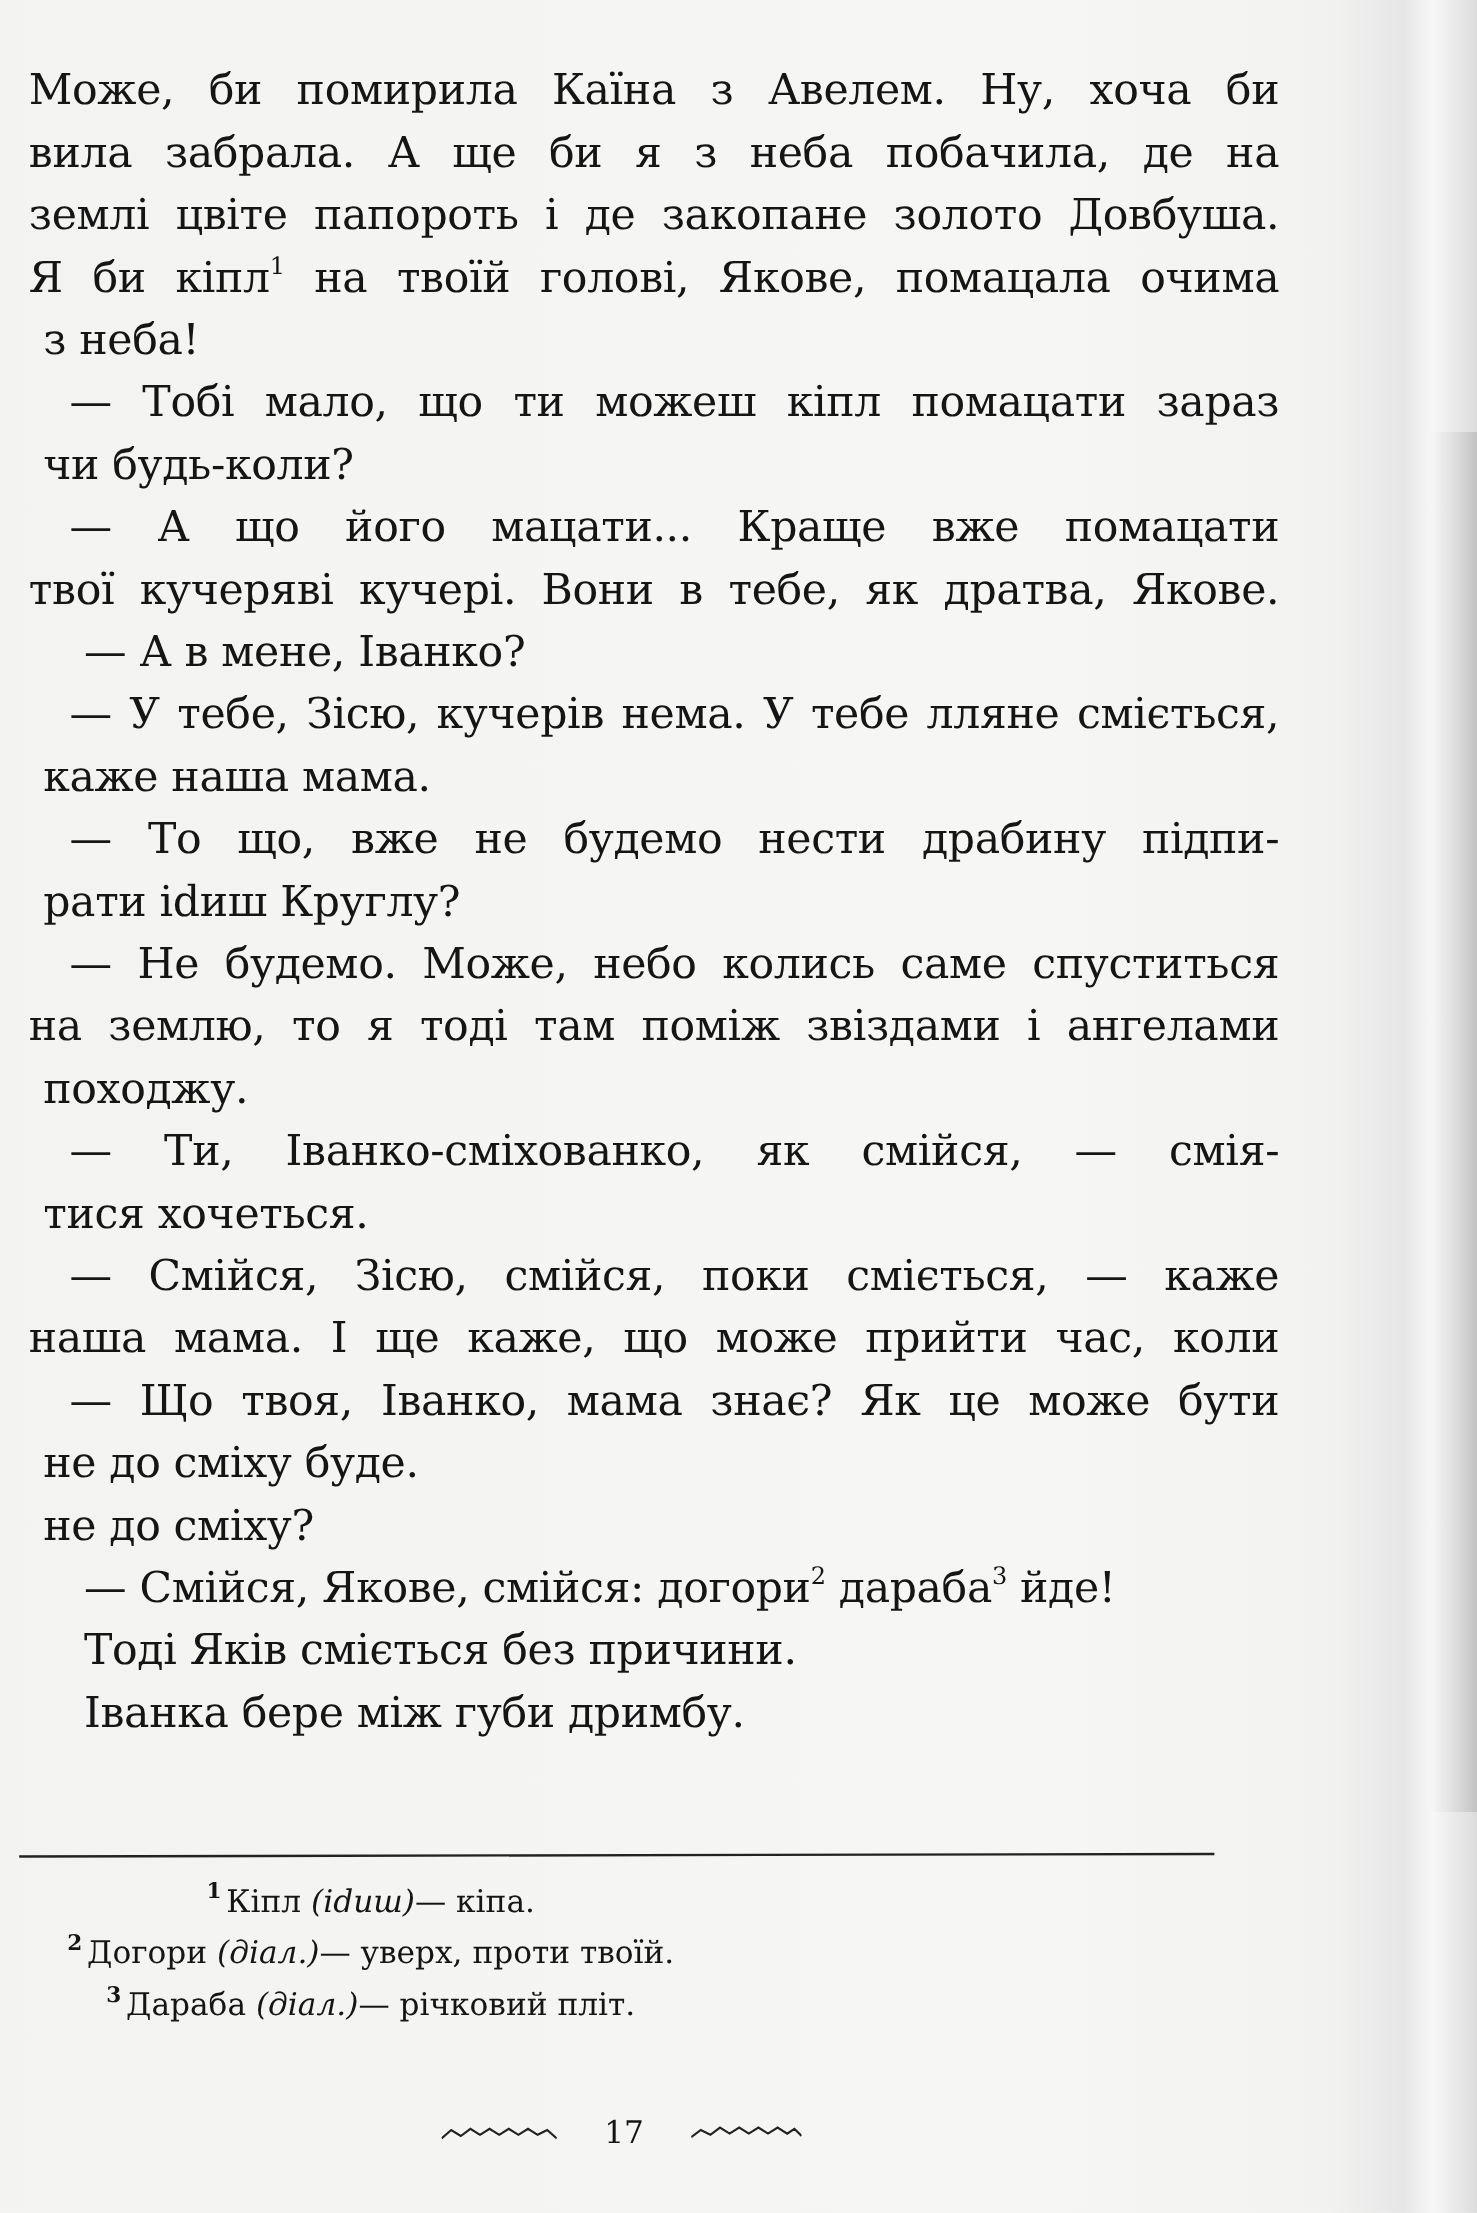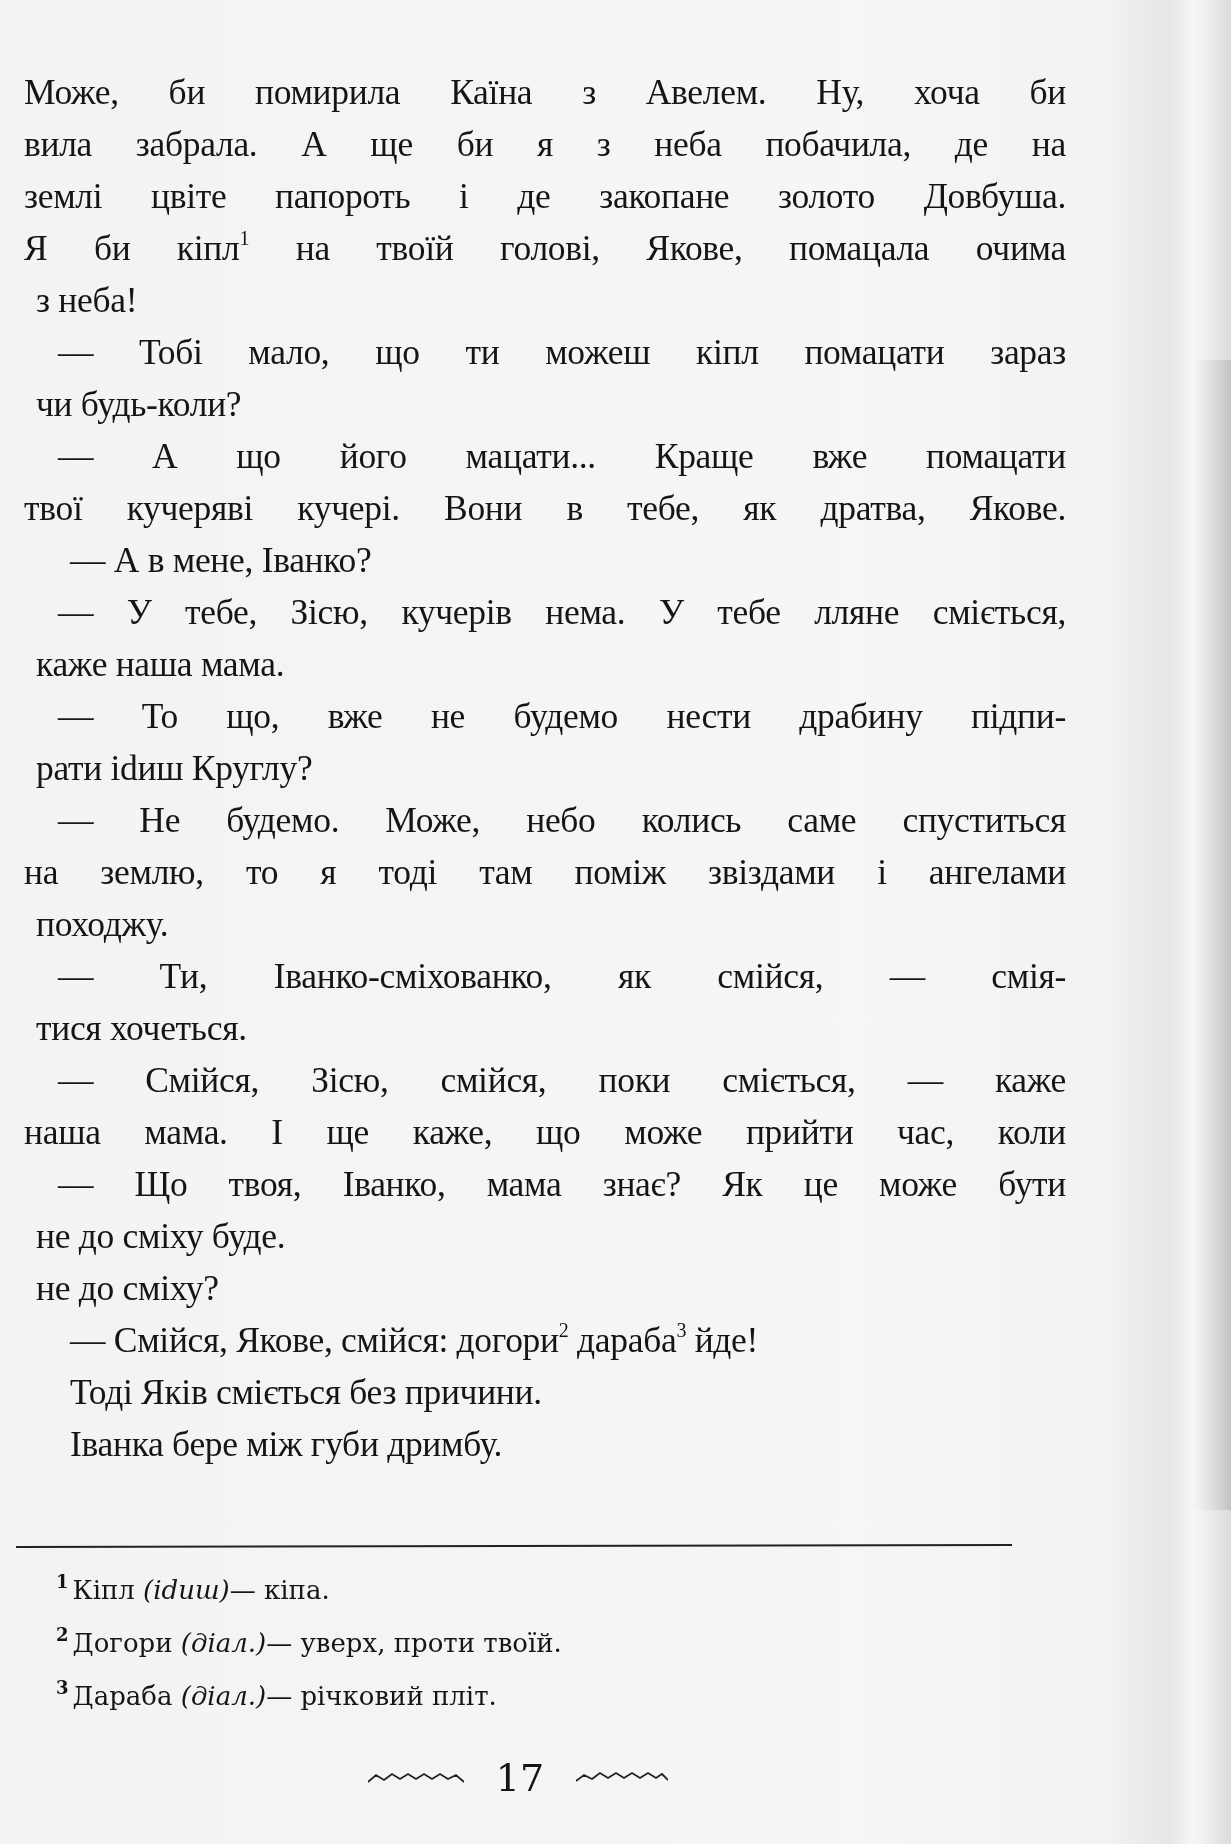--- a/index.html
+++ b/index.html
@@ -20,26 +20,25 @@
     }
     .edge-shade {
       position: absolute;
       right: 0; top: 360px;
       width: 40px; height: 1150px;
       background: linear-gradient(90deg, rgba(0,0,0,0) 0%, rgba(0,0,0,0.06) 60%, rgba(0,0,0,0.12) 100%);
     }
     .body-text {
       position: absolute;
       left: 24px;
-      top: 66px;
+      top: 50px;
       width: 1042px;
       font-size: 35.5px;
       line-height: 52px;
       letter-spacing: -0.3px;
-      font-family: Liberation Serif, serif;
     }
     .line {
       display: block;
       white-space: nowrap;
       text-align: justify;
       text-align-last: justify;
       height: 52px;
     }
     .line.last { text-align-last: left; margin-left: 12px; }
     .line.indent { padding-left: 34px; }
@@ -57,21 +56,22 @@
       width: 996px;
       height: 0;
       border-top: 2px solid #222;
       transform: rotate(-0.12deg);
     }
     .footnotes {
       position: absolute;
       left: 56px;
       top: 1565px;
       font-size: 26px;
-      line-height: 50px;
+      line-height: 40px;
+      text-align: center;
     }
     .footnote { display: block; white-space: nowrap; }
     .footnote .num {
       font-weight: bold;
       font-size: 18px;
       position: relative;
       top: -11px;
       margin-right: 4px;
     }
     .footnote .lab { font-style: italic; }
@@ -79,21 +79,21 @@
       position: absolute;
       top: 1758px;
       left: 368px;
       width: 300px;
       height: 40px;
       display: flex;
       align-items: center;
       justify-content: space-between;
     }
     .folio .num {
-      font-size: 38px;
+      font-size: 26px;
       font-family: "DejaVu Serif", serif;
     }
     .folio svg { display: block; }
   </style>
 </head>
 <body>
 
 <div class="page">
   <div class="edge-shade"></div>
 

